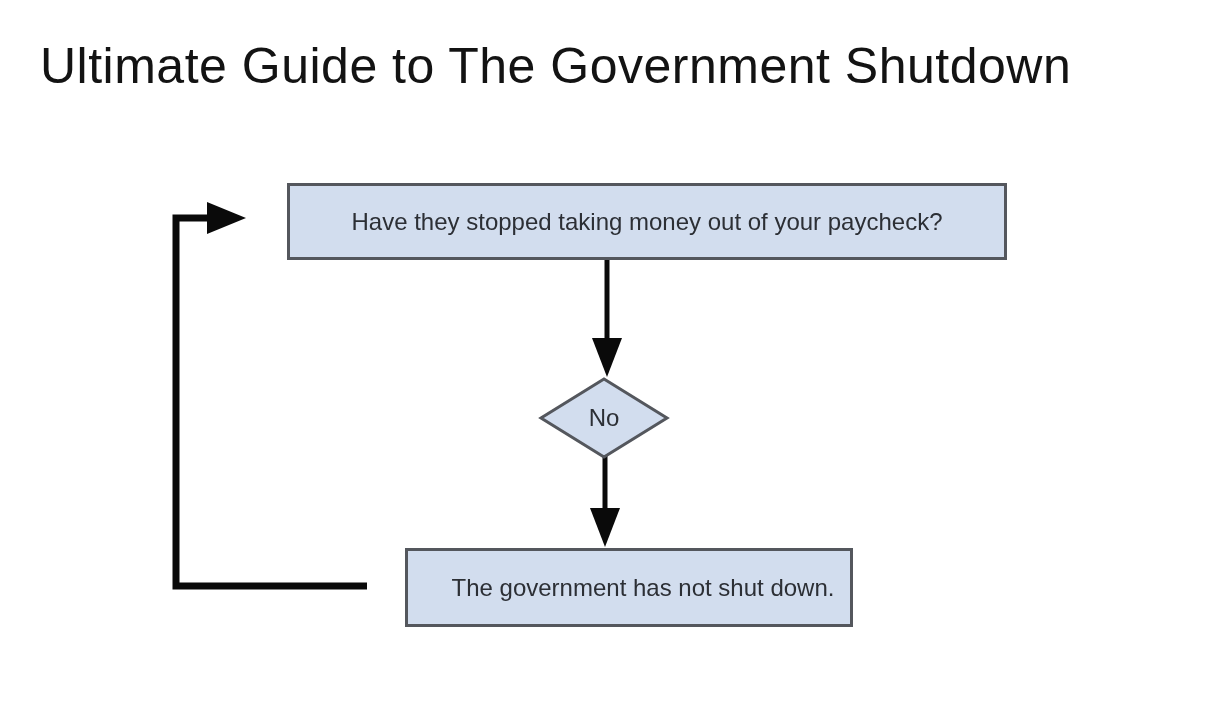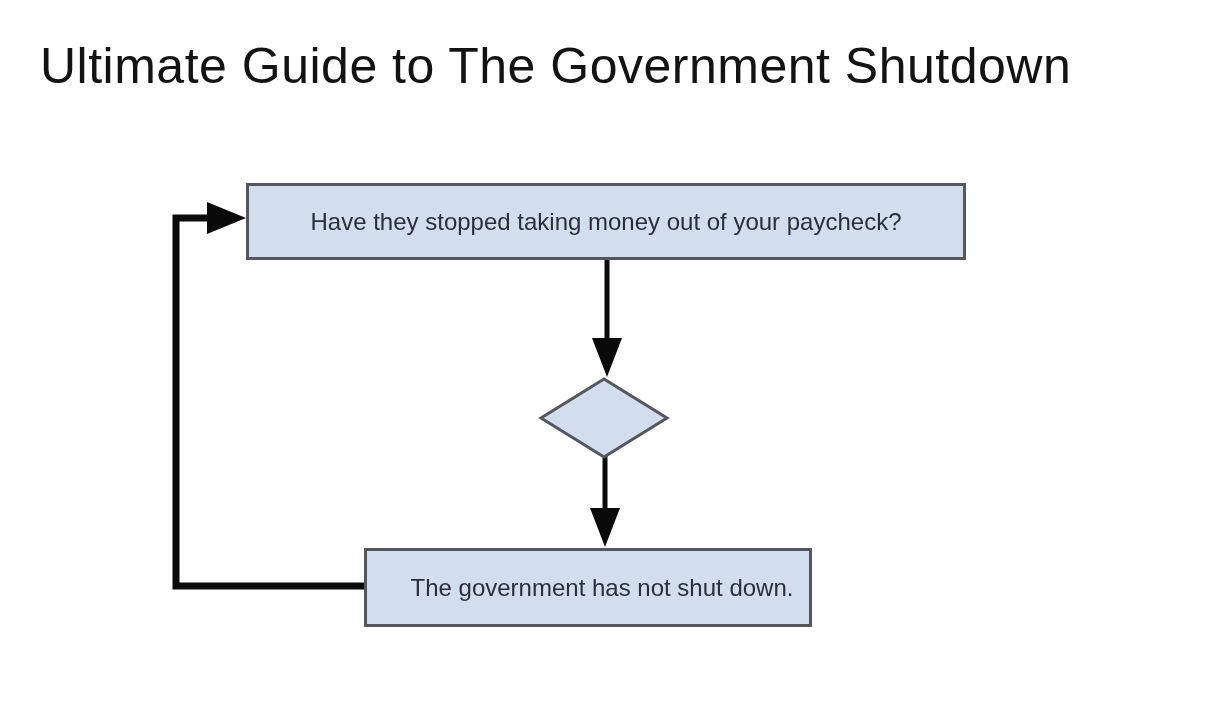--- a/index.html
+++ b/index.html
@@ -50,20 +50,21 @@
       position: absolute;
       box-sizing: border-box;
       background: var(--node-fill, #d2ddee);
       border: 3px solid var(--node-border, #54575d);
       display: flex;
       align-items: center;
       justify-content: center;
       text-align: center;
       font-size: 24px;
       color: var(--node-text, #2c2f35);
+      margin-left: 41px;
     }
     .node-question {
       left: 246px;
       top: 183px;
       width: 720px;
       height: 77px;
     }
     .node-result {
       left: 364px;
       top: 548px;
@@ -106,14 +107,15 @@
   </svg>
 
   <div class="node node-question">
     <span>Have they stopped taking money out of your paycheck?</span>
   </div>
 
   <div class="node node-result">
     <span>The government has not shut down.</span>
   </div>
 
+  <div class="diamond-label">No</div>
 
 </div>
 
 </body></html>

